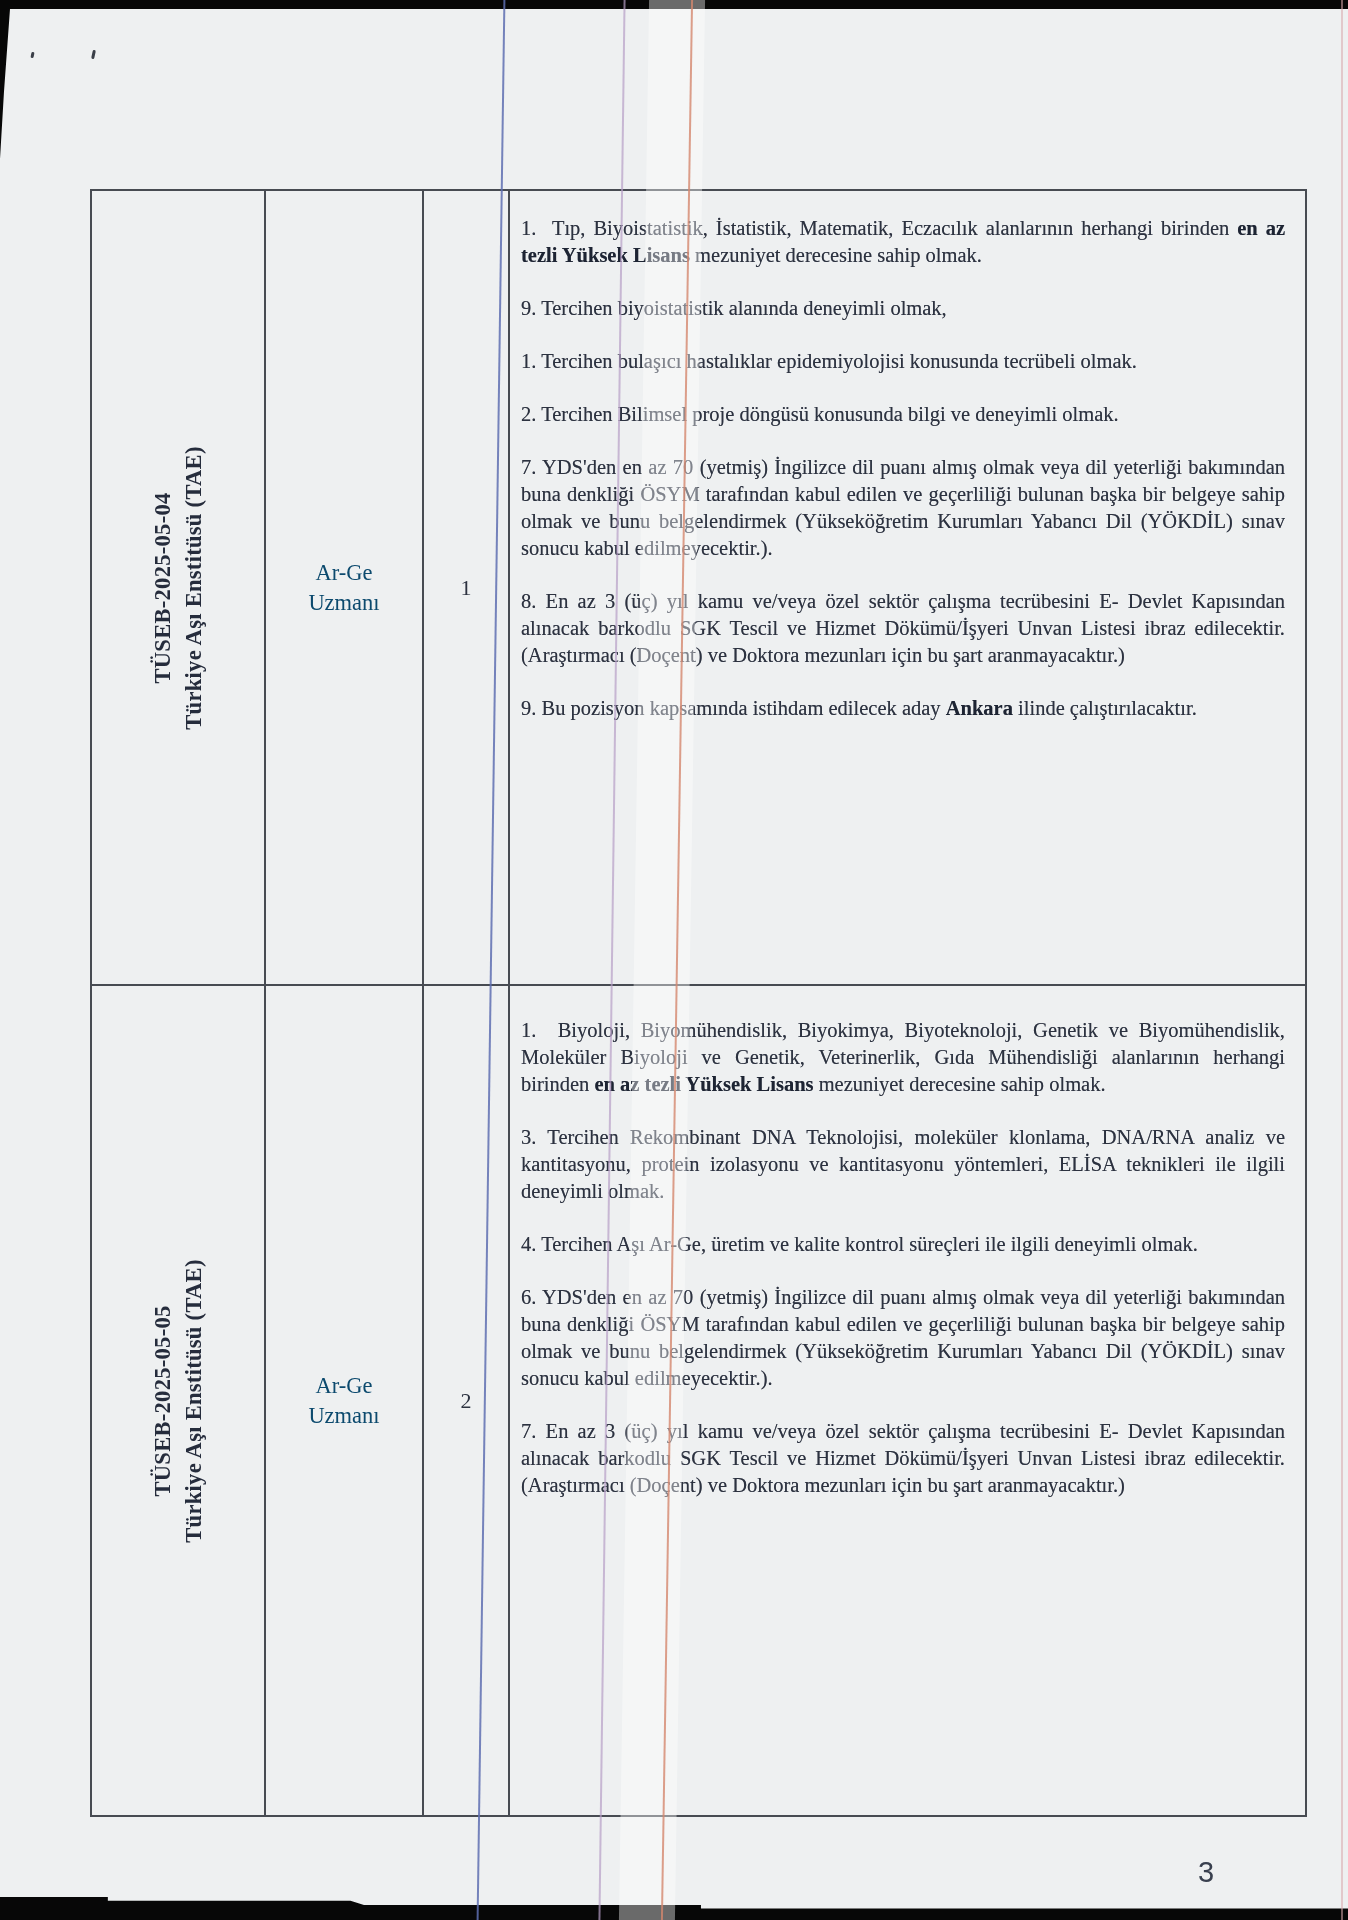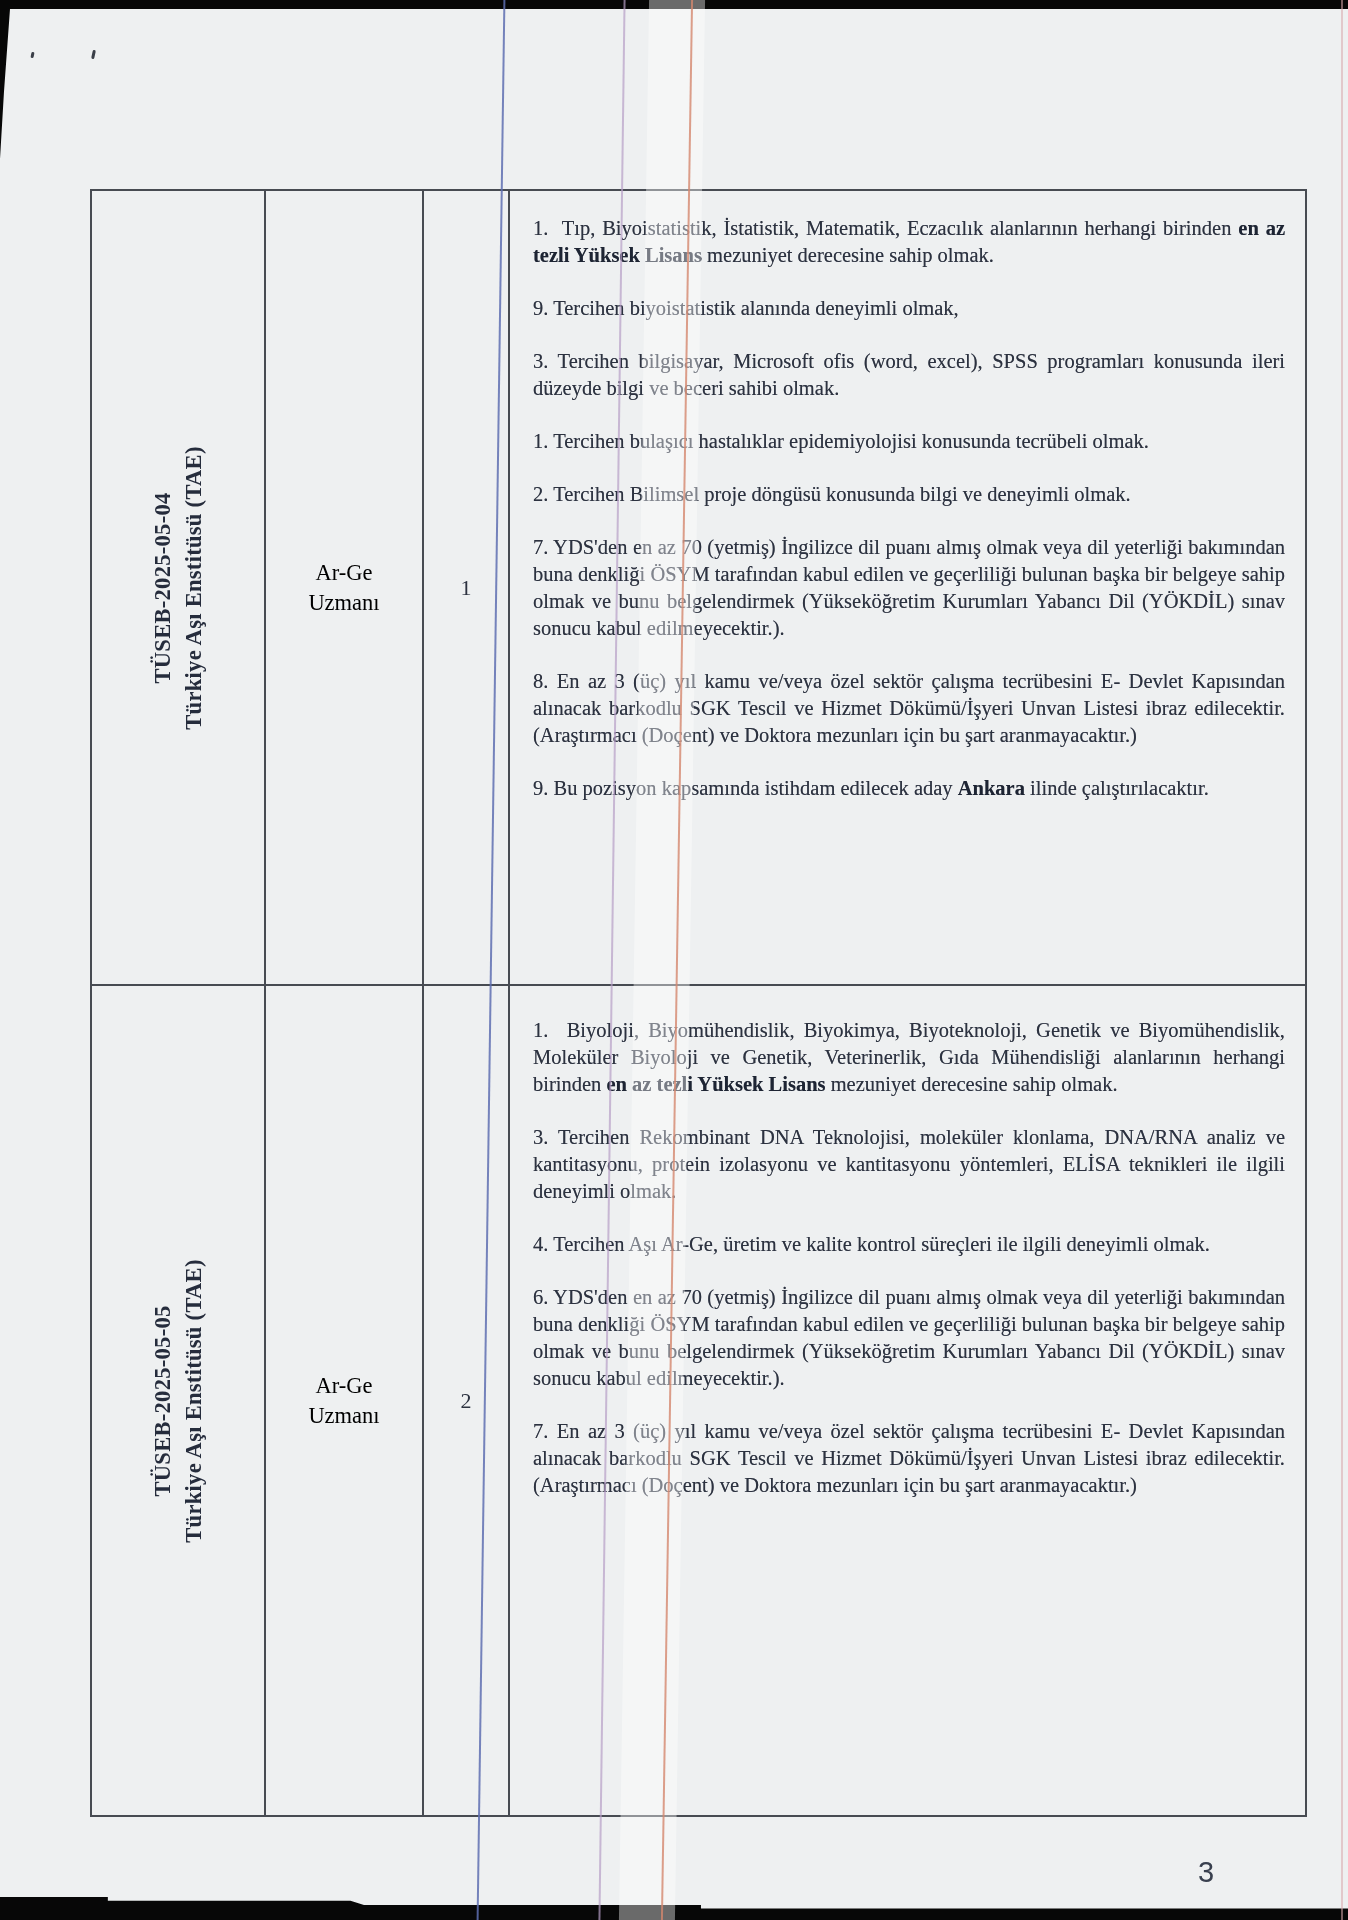--- a/index.html
+++ b/index.html
@@ -39,26 +39,26 @@
   }
   .row{display:grid;grid-template-columns:174px 158px 86px 1fr;}
   .row.r1{height:793px;border-bottom:2px solid #474b52;}
   .row.r2{flex:1;}
   .cell{box-sizing:border-box;position:relative;}
   .c-inst,.c-pos,.c-count{border-right:2px solid #474b52;display:flex;align-items:center;justify-content:center;}
   .rot{
     transform:rotate(-90deg);white-space:nowrap;text-align:center;
     font-weight:bold;font-size:22.5px;line-height:31px;letter-spacing:.3px;color:#252c3c;
   }
-  .pos-label{text-align:center;font-size:22.5px;line-height:30px;color:#000000;}
+  .pos-label{text-align:center;font-size:22.5px;line-height:30px;color:#0c4a6e;}
   .count-label{font-size:22px;color:#2c3240;}
   .c-req{padding:24px 20px 0 11px;overflow:hidden;}
   .c-req.r2pad{padding-top:31px;}
   .req{
-    margin:0 0 26px 12px;
+    margin:0 0 26px 0;
     font-size:20.5px;line-height:27px;
     text-align:justify;
     color:#2c3240;
     text-shadow:0 0 .5px rgba(44,50,64,.55);
   }
   .req b{color:#1d2433;}
 
   .pagenum{
     position:absolute;left:1198px;top:1856px;
     font-family:"Liberation Sans", sans-serif;
@@ -89,21 +89,20 @@
           <div>Ar-Ge</div>
           <div>Uzmanı</div>
         </div>
       </div>
       <div class="cell c-count">
         <span class="count-label">1</span>
       </div>
       <div class="cell c-req">
           <p class="req"><span>1.&nbsp; Tıp, Biyoistatistik, İstatistik, Matematik, Eczacılık alanlarının herhangi birinden </span><b>en az tezli Yüksek Lisans</b><span> mezuniyet derecesine sahip olmak.</span></p>
           <p class="req"><span>9. Tercihen biyoistatistik alanında deneyimli olmak,</span></p>
-          <p class="req"><span>3. Tercihen bilgisayar, Microsoft ofis (word, excel), SPSS programları konusunda ileri düzeyde bilgi ve beceri sahibi olmak.</span></p>
           <p class="req"><span>1. Tercihen bulaşıcı hastalıklar epidemiyolojisi konusunda tecrübeli olmak.</span></p>
           <p class="req"><span>2. Tercihen Bilimsel proje döngüsü konusunda bilgi ve deneyimli olmak.</span></p>
           <p class="req"><span>7. YDS'den en az 70 (yetmiş) İngilizce dil puanı almış olmak veya dil yeterliği bakımından buna denkliği ÖSYM tarafından kabul edilen ve geçerliliği bulunan başka bir belgeye sahip olmak ve bunu belgelendirmek (Yükseköğretim Kurumları Yabancı Dil (YÖKDİL) sınav sonucu kabul edilmeyecektir.).</span></p>
           <p class="req"><span>8. En az 3 (üç) yıl kamu ve/veya özel sektör çalışma tecrübesini E- Devlet Kapısından alınacak barkodlu SGK Tescil ve Hizmet Dökümü/İşyeri Unvan Listesi ibraz edilecektir. (Araştırmacı (Doçent) ve Doktora mezunları için bu şart aranmayacaktır.)</span></p>
           <p class="req"><span>9. Bu pozisyon kapsamında istihdam edilecek aday </span><b>Ankara</b><span> ilinde çalıştırılacaktır.</span></p>
         </div>
     </div>
 
     <div class="row r2">
       <div class="cell c-inst">

